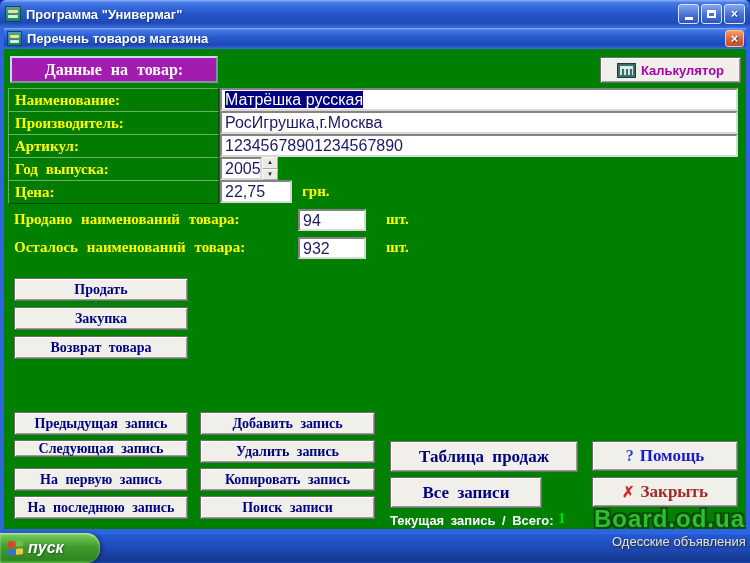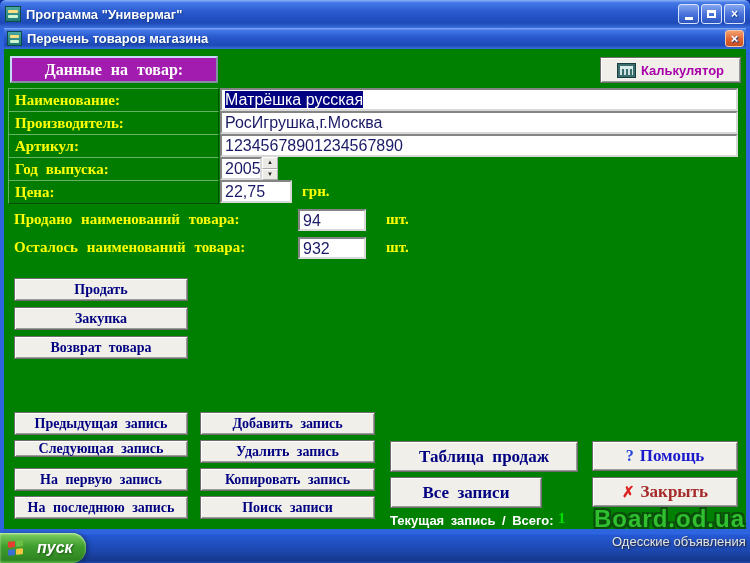--- a/index.html
+++ b/index.html
@@ -70,25 +70,25 @@
     font-family:"Liberation Serif",serif; font-weight:bold; }
 
   .q-icon { font-size:16px; color:#2244DD; margin-right:6px; font-family:"Liberation Serif",serif; }
   .x-icon { font-size:15px; color:#DD2222; margin-right:6px; }
   .help-label { color:#1A1ACC; }
   .closebtn-label { color:#A52A2A; }
 
   
   .taskbar { position:absolute; left:0; top:533px; width:750px; height:30px;
     background:linear-gradient(180deg,#2F68E8 0%,#2458D2 8%,#1C47AE 60%,#16388C 92%,#1C47AE 100%); }
-  .start-btn { position:absolute; left:0; top:0; width:86px; height:30px;
+  .start-btn { position:absolute; left:0; top:0; width:100px; height:30px;
     border-radius:0 14px 14px 0; cursor:pointer;
     background:linear-gradient(180deg,#7FCE62 0%,#3F9E2E 45%,#2F8521 90%,#57B53F 100%);
     box-shadow:inset 0 1px 2px #C8F0B0, 2px 0 4px rgba(0,0,0,.35);
-    display:flex; align-items:center; gap:14px; padding-left:8px;
+    display:flex; align-items:center; gap:5px; padding-left:8px;
     color:#fff; font-weight:bold; font-style:italic; font-size:16px; text-shadow:1px 1px 2px #1E5A14; }
   .flag { width:15px; height:15px; display:grid; grid-template-columns:7px 7px; gap:1px; transform:skewY(-6deg); }
   .flag i { display:block; height:6px; border-radius:1px; }
   .flag .r{background:#E33E30;} .flag .g{background:#6CBF45;} .flag .b{background:#3B6FD4;} .flag .y{background:#F4C63F;}
 
   
   .wm1 { position:absolute; left:594px; top:505px; font-size:24px; font-weight:bold; letter-spacing:1px;
     color:#2FBF2F; text-shadow:-2px -2px 0 #0B4D0B,2px -2px 0 #0B4D0B,-2px 2px 0 #0B4D0B,2px 2px 0 #0B4D0B;
     pointer-events:none; }
   .wm2 { position:absolute; left:612px; top:534px; font-size:13px; color:#E4E4E4;

